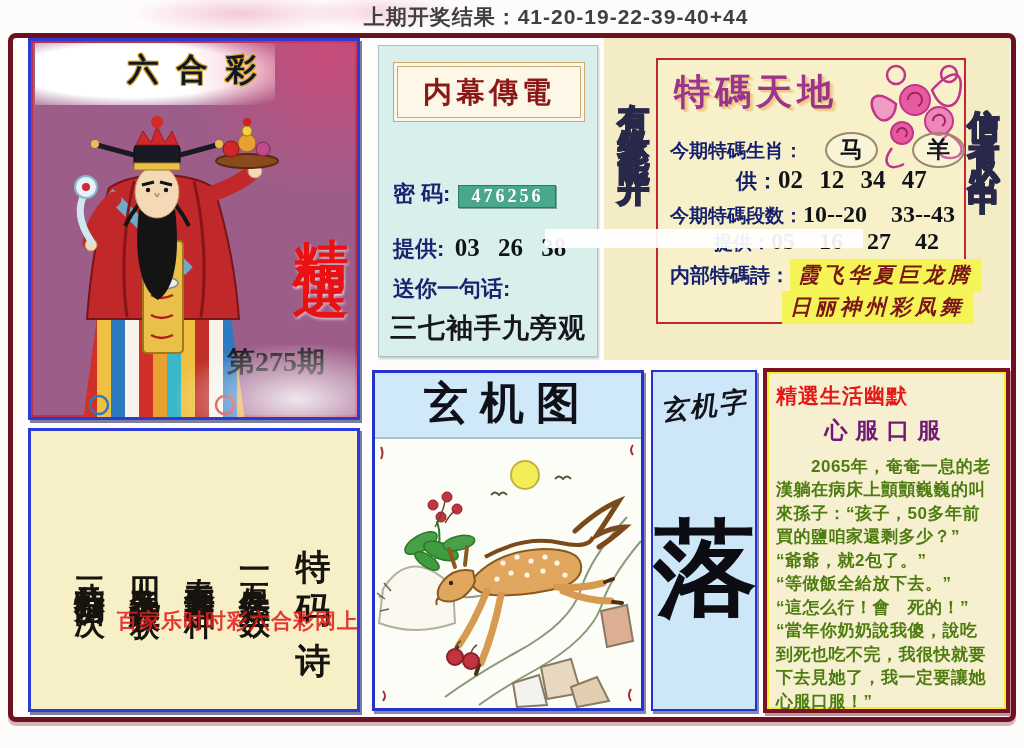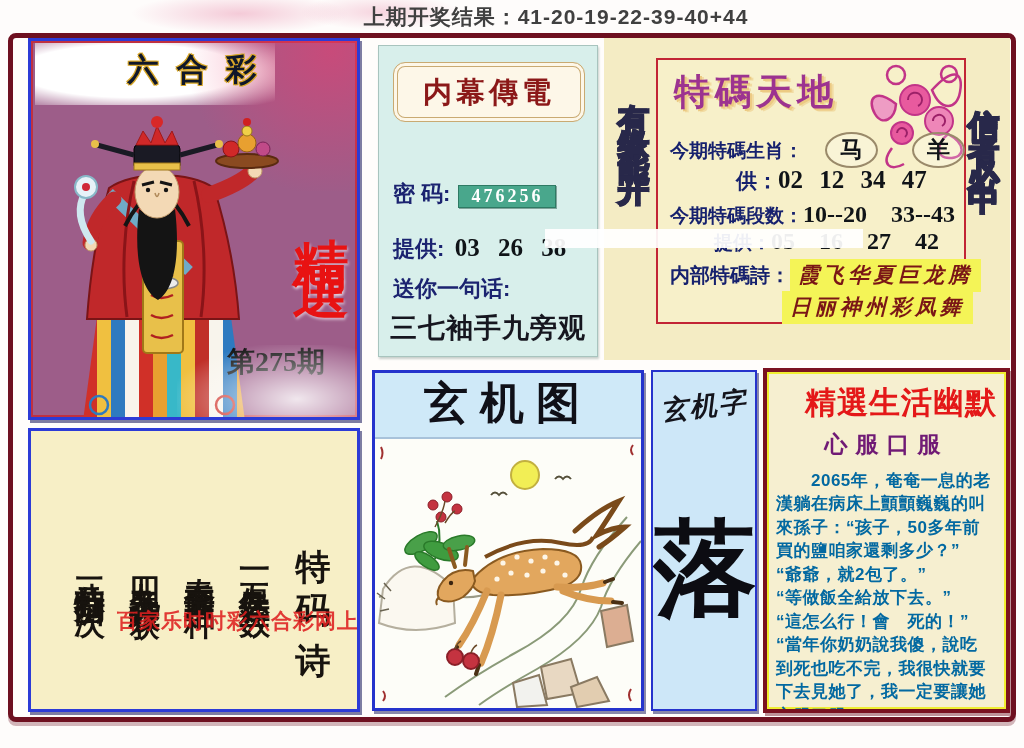--- a/index.html
+++ b/index.html
@@ -66,21 +66,21 @@
   }
 
   
   .brief-panel {
     position:absolute; left:378px; top:45px; width:220px; height:312px;
     background:#d8efeb; border:1px solid #a8c4be;
     box-shadow:1px 2px 2px rgba(120,140,135,.4);
   }
   .brief-titlebox {
     position:absolute; left:14px; top:16px; width:192px; height:60px;
-    background:#fdf7e8; border:1px solid #c9aa72; border-radius:12px;
+    background:#fdf7e8; border:1px solid #c9aa72; border-radius:0;
     box-shadow:inset 0 0 0 3px #fdf7e8, inset 0 0 0 4px #c9aa72;
     text-align:center; line-height:58px;
   }
   .brief-title {
     font-family:"Liberation Serif", serif; font-weight:bold; font-size:29px;
     color:#8b1818; letter-spacing:4px;
   }
   .brief-row { position:absolute; left:14px; white-space:nowrap; }
   .lbl-navy { color:#1b2370; font-weight:bold; font-size:22px; }
   .pw-box {
@@ -194,29 +194,29 @@
   }
 
   
   .humor-panel {
     position:absolute; left:763px; top:368px; width:247px; height:345px;
     border:4px solid #7a1220; background:#f6efd0;
     box-shadow:inset 0 0 0 2px #f0ee30, 2px 3px 0 rgba(110,16,32,.45);
     padding:10px 9px 0 9px; overflow:hidden;
   }
   .humor-title {
-    text-align:right; color:#e41818; font-weight:bold; font-size:31px;
+    text-align:left; color:#e41818; font-weight:bold; font-size:21px;
     font-family:"Liberation Serif", serif; letter-spacing:1px;
   }
   .humor-subtitle {
     text-align:center; color:#701a75; font-weight:bold; font-size:23px;
     letter-spacing:8px; margin-top:5px;
   }
   .humor-body {
-    margin-top:9px; color:#0369a1; font-weight:bold; font-size:17px;
+    margin-top:9px; color:#4d7c0f; font-weight:bold; font-size:17px;
     line-height:1.38; white-space:pre-line; letter-spacing:0.5px;
   }
 </style>
 </head>
 <body>
 
 <div class="smudge" id="smudge1"></div>
 <div class="smudge" id="smudge2"></div>
 
 <div class="header-line">上期开奖结果：41-20-19-22-39-40+44</div>

